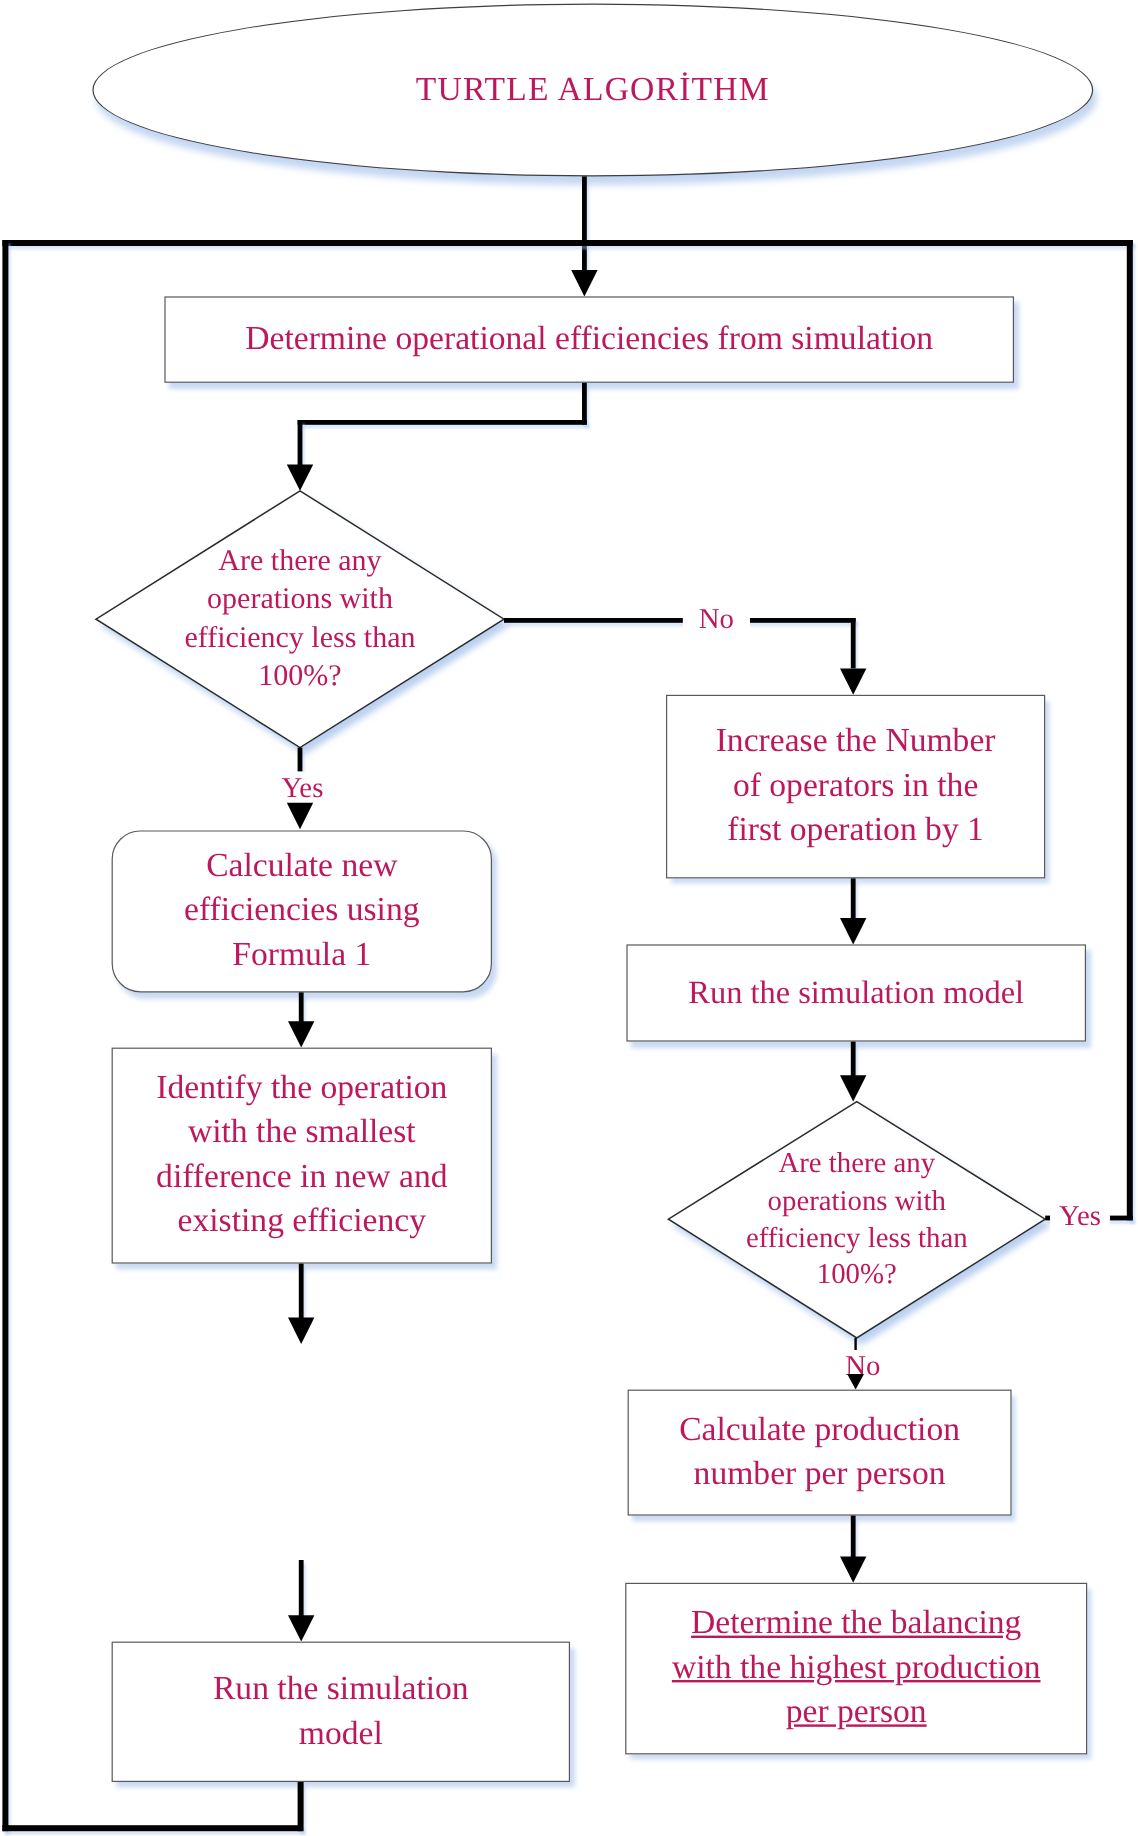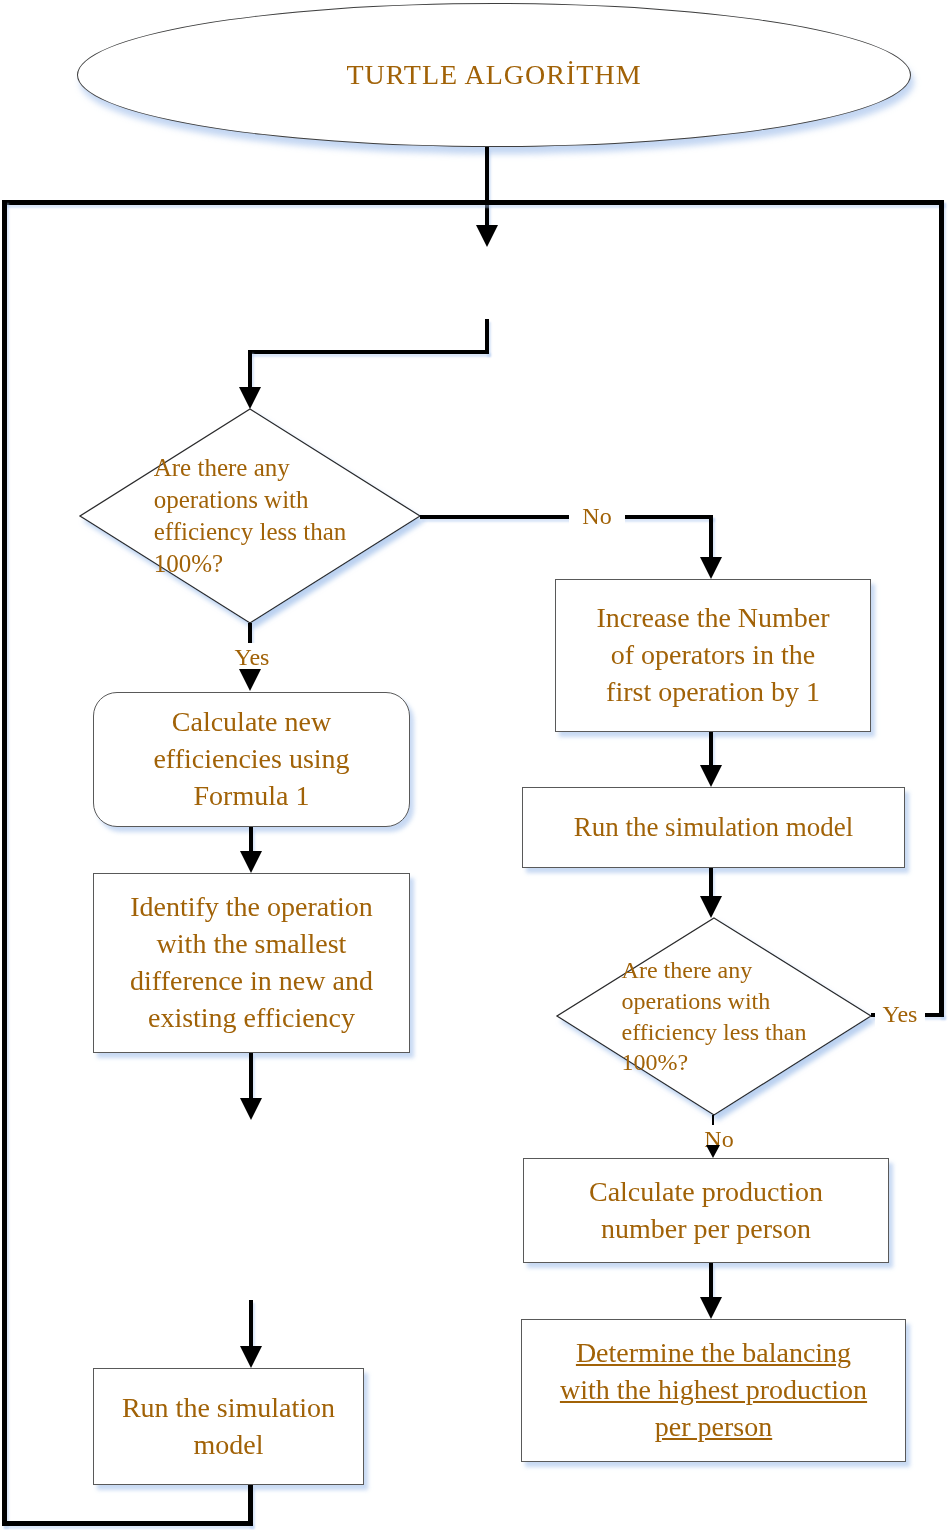--- a/index.html
+++ b/index.html
@@ -2,21 +2,21 @@
 <html><head>
 <meta charset="utf-8">
 <style>
   html, body { margin: 0; padding: 0; background: #ffffff; }
   #canvas {
     position: relative;
     width: 948px;
     height: 1530px;
     background: #ffffff;
     font-family: "Liberation Serif", "DejaVu Serif", serif;
-    color: #a16207;
+    color: #be185d;
     overflow: hidden;
   }
   .node {
     position: absolute;
     box-sizing: border-box;
     background: #ffffff;
     border: 1.5px solid #595959;
     display: flex;
     align-items: center;
     justify-content: center;
@@ -63,21 +63,21 @@
     padding: 1px 2px;
   }
   .diamond-wrap { position: absolute; }
   .diamond-wrap svg { position: absolute; left: 0; top: 0; overflow: visible; }
   .diamond-text {
     position: absolute;
     left: 0; top: 0; right: 0; bottom: 0;
     display: flex;
     align-items: center;
     justify-content: center;
-    text-align: left;
+    text-align: center;
     white-space: pre-line;
     line-height: 1.28;
   }
   .fs-title { font-size: 28px; letter-spacing: 1px; }
   .fs-wide  { font-size: 28px; }
   .fs-box   { font-size: 28px; }
   .fs-box-lg{ font-size: 27px; }
   .fs-d1    { font-size: 25px; }
   .fs-d2    { font-size: 24px; }
 </style>
@@ -91,20 +91,23 @@
   </div>
 
   <div class="vline" style="left:485px; top:147px; width:4px; height:80px;"></div>
   <div class="arrow-down" style="left:476px; top:225px;"></div>
 
   <div class="hline" style="left:2px; top:200px; width:942px; height:5px;"></div>
   <div class="vline" style="left:2px; top:200px; width:5px; height:1326px;"></div>
   <div class="hline" style="left:2px; top:1521px; width:250px; height:5px;"></div>
   <div class="vline" style="left:939px; top:200px; width:5px; height:817px;"></div>
 
+  <div class="node fs-wide" style="left:137px; top:247px; width:708px; height:72px;">
+    <span>Determine operational efficiencies from simulation</span>
+  </div>
 
   <div class="vline" style="left:485px; top:319px; width:4px; height:35px;"></div>
   <div class="hline" style="left:248px; top:350px; width:241px; height:4px;"></div>
   <div class="vline" style="left:248px; top:350px; width:4px; height:38px;"></div>
   <div class="arrow-down" style="left:239px; top:387px;"></div>
 
   <div class="diamond-wrap" style="left:78px; top:407px; width:344px; height:218px;">
     <svg width="344" height="218" viewBox="0 0 344 218">
       <defs>
         <filter id="ds1" x="-15%" y="-15%" width="140%" height="140%">
@@ -139,21 +142,21 @@
 existing efficiency</span>
   </div>
 
   <div class="vline" style="left:249px; top:1053px; width:4px; height:46px;"></div>
   <div class="arrow-down" style="left:240px; top:1098px;"></div>
 
 
   <div class="vline" style="left:249px; top:1300px; width:4px; height:47px;"></div>
   <div class="arrow-down" style="left:240px; top:1346px;"></div>
 
-  <div class="node fs-box" style="left:93px; top:1368px; width:271px; height:117px;">
+  <div class="node fs-box" style="left:93px; top:1368px; width:382px; height:117px;">
     <span>Run the simulation
 model</span>
   </div>
 
   <div class="vline" style="left:248px; top:1485px; width:5px; height:41px;"></div>
 
   <div class="hline" style="left:420px; top:515px; width:293px; height:4px;"></div>
   <div class="edge-label" style="left:569px; top:502px; width:52px;">No</div>
   <div class="vline" style="left:709px; top:515px; width:4px; height:42px;"></div>
   <div class="arrow-down" style="left:700px; top:557px;"></div>
@@ -189,21 +192,21 @@
 100%?</div>
   </div>
 
   <div class="hline" style="left:871px; top:1013px; width:73px; height:4px;"></div>
   <div class="edge-label" style="left:875px; top:1000px; width:46px;">Yes</div>
 
   <div class="vline" style="left:712px; top:1115px; width:2px; height:15px; box-shadow:none;"></div>
   <div class="edge-label" style="left:692px; top:1125px; width:50px;">No</div>
   <div class="arrow-down small" style="left:706px; top:1145px;"></div>
 
-  <div class="node fs-box" style="left:523px; top:1158px; width:366px; height:105px;">
+  <div class="node fs-box" style="left:523px; top:1158px; width:320px; height:105px;">
     <span>Calculate production
 number per person</span>
   </div>
 
   <div class="vline" style="left:709px; top:1263px; width:4px; height:35px;"></div>
   <div class="arrow-down" style="left:700px; top:1297px;"></div>
 
   <div class="node fs-box" style="left:521px; top:1319px; width:385px; height:143px;text-decoration:underline;">
     <span>Determine the balancing
 with the highest production

